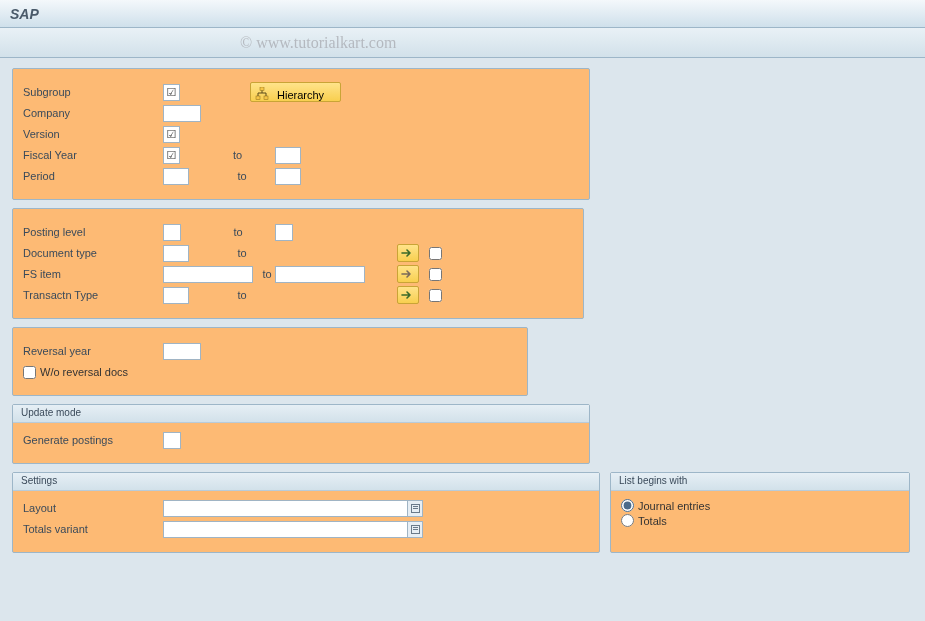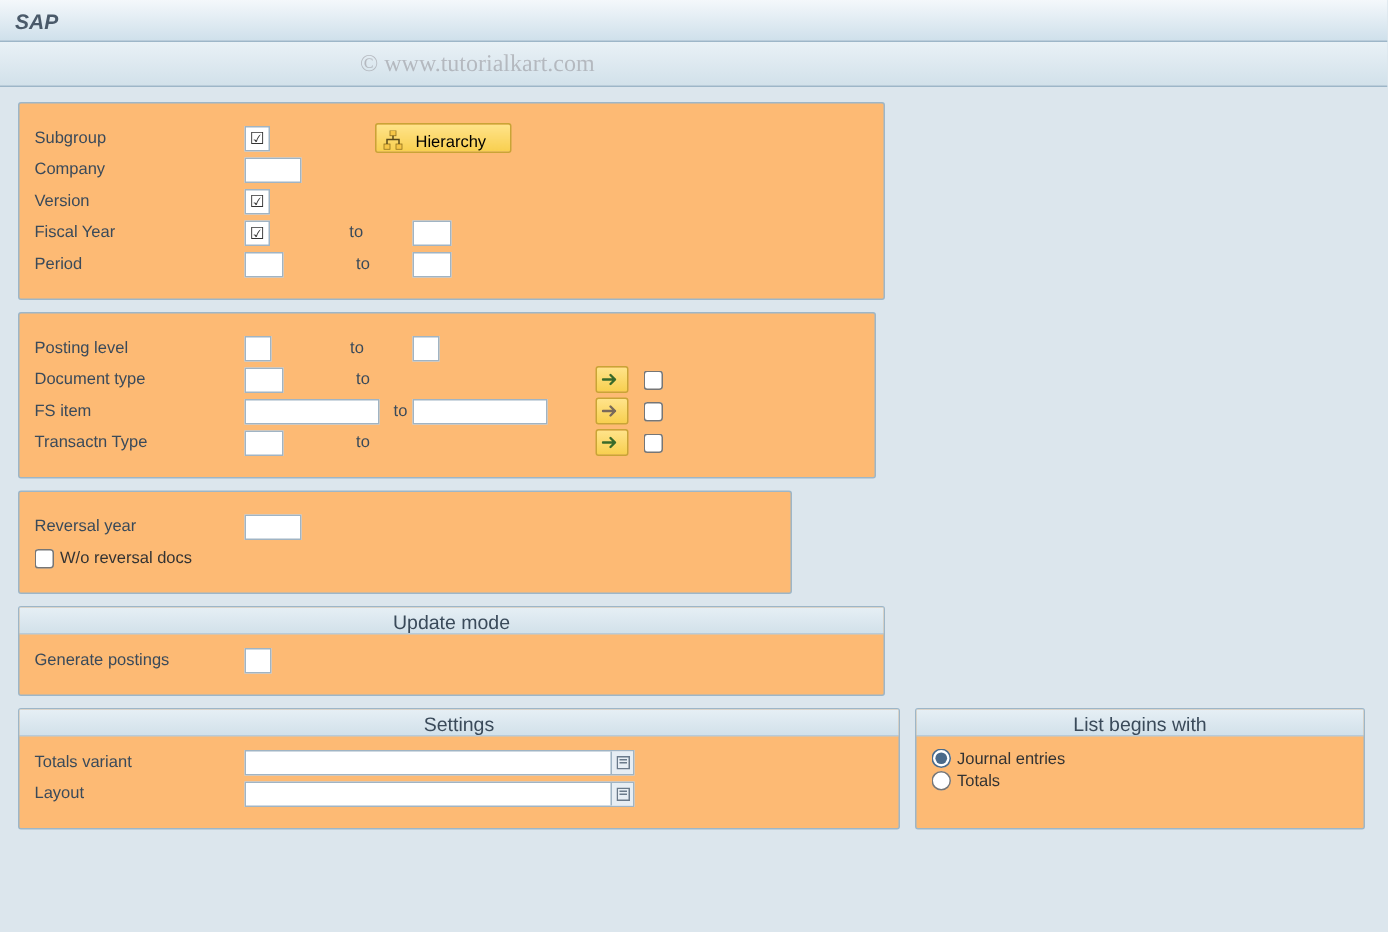--- a/index.html
+++ b/index.html
@@ -50,23 +50,22 @@
   }
   .group-title-overlay {
     position: absolute;
     top: 0;
     left: 0;
     right: 0;
     height: 18px;
     background: linear-gradient(#e6eff5, #d2e1ea);
     border-bottom: 1px solid #b8cbd9;
     padding: 2px 8px;
-    font-size: 13px;
+    font-size: 10px;
     color: #3a4a5a;
-    text-align: center;
   }
   .group.has-title { padding-top: 24px; }
   .row {
     display: flex;
     align-items: center;
     min-height: 20px;
     margin: 1px 0;
   }
   .label {
     width: 140px;
@@ -271,45 +270,45 @@
     <div class="row">
       <span class="label">Generate postings</span>
       <input type="text" class="field w-tiny" style="">
     </div>
   </div>
 
   <div class="two-col" style="width:898px">
     <div class="group has-title">
       <div class="group-title-overlay">Settings</div>
       <div class="row">
+        <span class="label">Layout</span>
+        <span class="f4-input-wrap">
+          <input type="text" class="field w-wide" style="">
+          <span class="f4-btn">
+            <svg width="9" height="9" viewBox="0 0 9 9">
+              <rect x="0.5" y="0.5" width="8" height="8" fill="none" stroke="#6a7a8a" stroke-width="1"></rect>
+              <rect x="2" y="2" width="5" height="1" fill="#6a7a8a"></rect>
+              <rect x="2" y="4" width="5" height="1" fill="#6a7a8a"></rect>
+            </svg>
+          </span>
+        </span>
+      </div>
+      <div class="row">
         <span class="label">Totals variant</span>
         <span class="f4-input-wrap">
           <input type="text" class="field w-wide" style="">
           <span class="f4-btn">
             <svg width="9" height="9" viewBox="0 0 9 9">
               <rect x="0.5" y="0.5" width="8" height="8" fill="none" stroke="#6a7a8a" stroke-width="1"></rect>
               <rect x="2" y="2" width="5" height="1" fill="#6a7a8a"></rect>
               <rect x="2" y="4" width="5" height="1" fill="#6a7a8a"></rect>
             </svg>
           </span>
         </span>
       </div>
-      <div class="row">
-        <span class="label">Layout</span>
-        <span class="f4-input-wrap">
-          <input type="text" class="field w-wide" style="">
-          <span class="f4-btn">
-            <svg width="9" height="9" viewBox="0 0 9 9">
-              <rect x="0.5" y="0.5" width="8" height="8" fill="none" stroke="#6a7a8a" stroke-width="1"></rect>
-              <rect x="2" y="2" width="5" height="1" fill="#6a7a8a"></rect>
-              <rect x="2" y="4" width="5" height="1" fill="#6a7a8a"></rect>
-            </svg>
-          </span>
-        </span>
-      </div>
     </div>
 
     <div class="group has-title right">
       <div class="group-title-overlay">List begins with</div>
       <div class="radio-row">
         <input type="radio" name="listbegin" checked="" style="">
         <span>Journal entries</span>
       </div>
       <div class="radio-row">
         <input type="radio" name="listbegin" style="">

